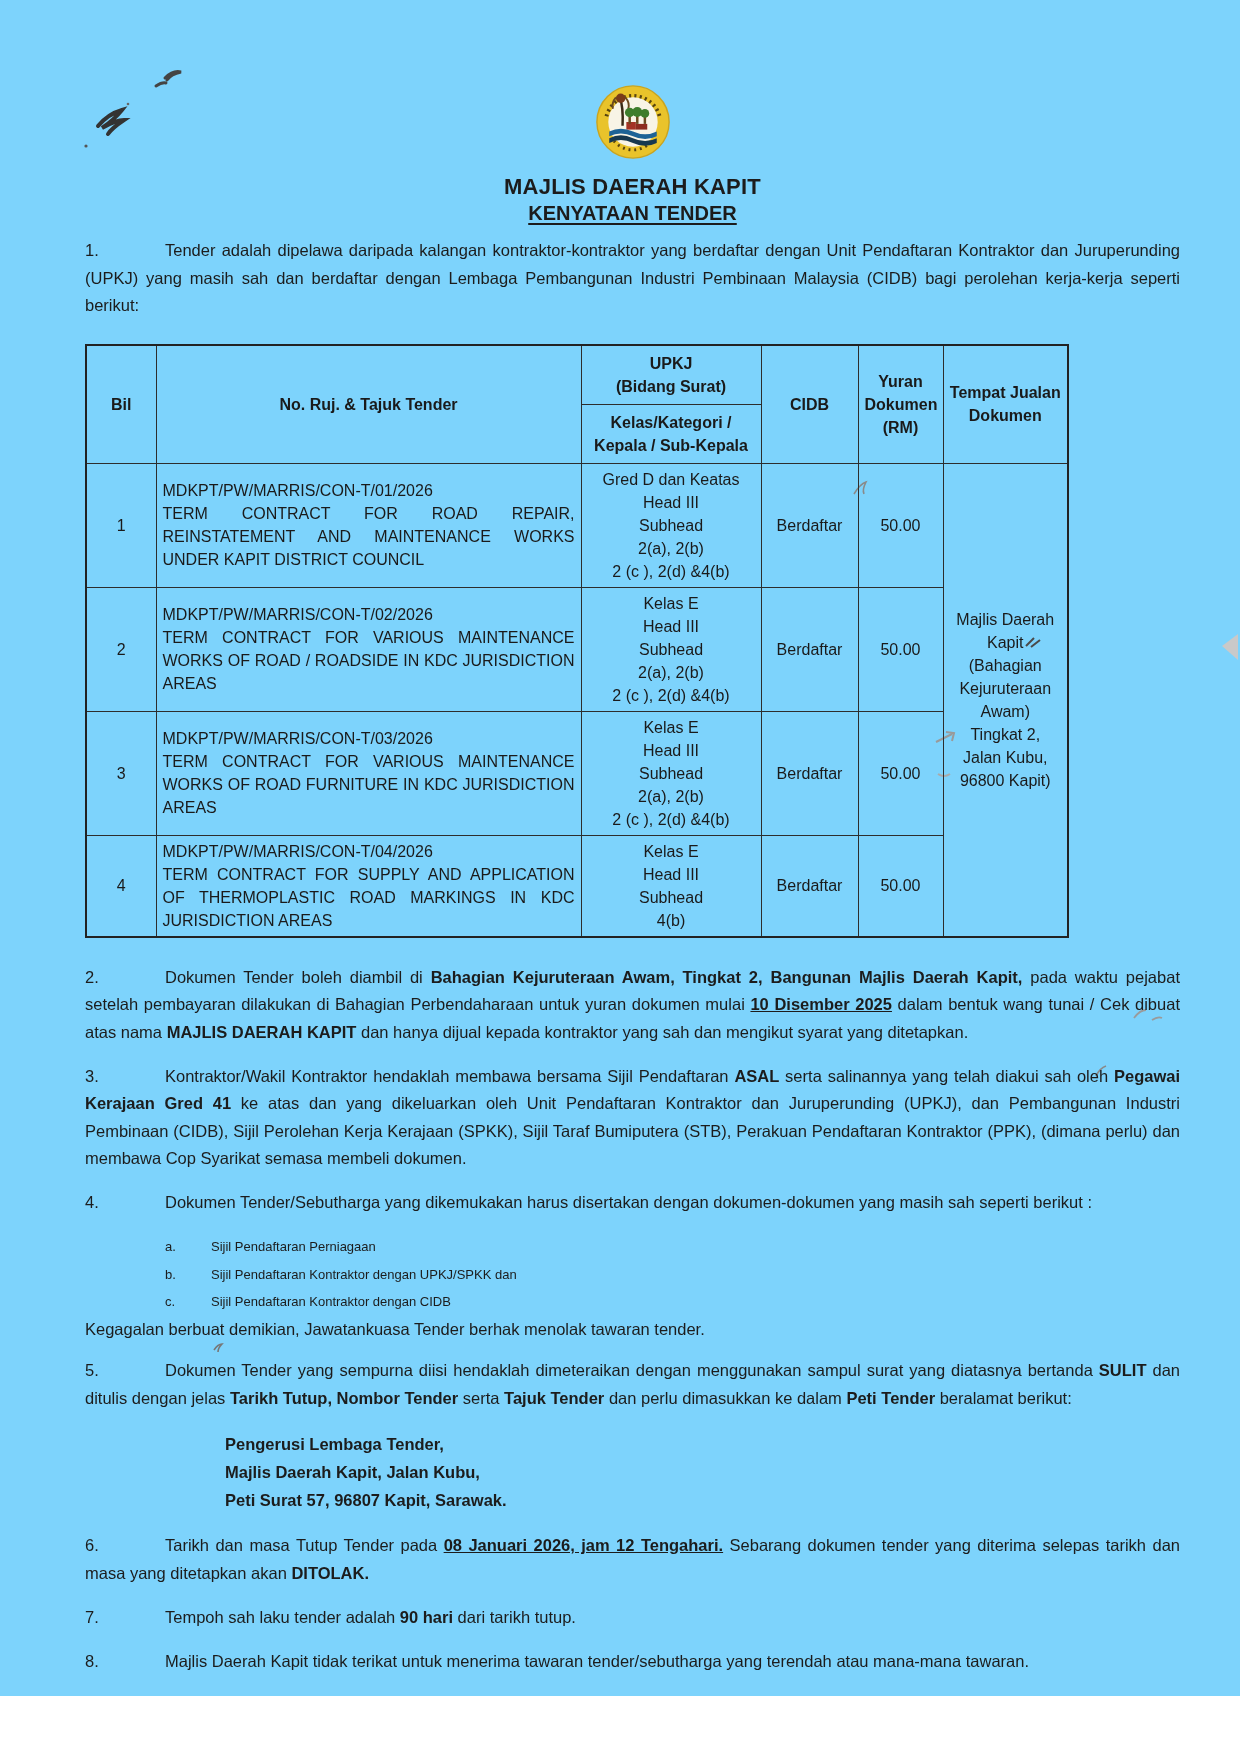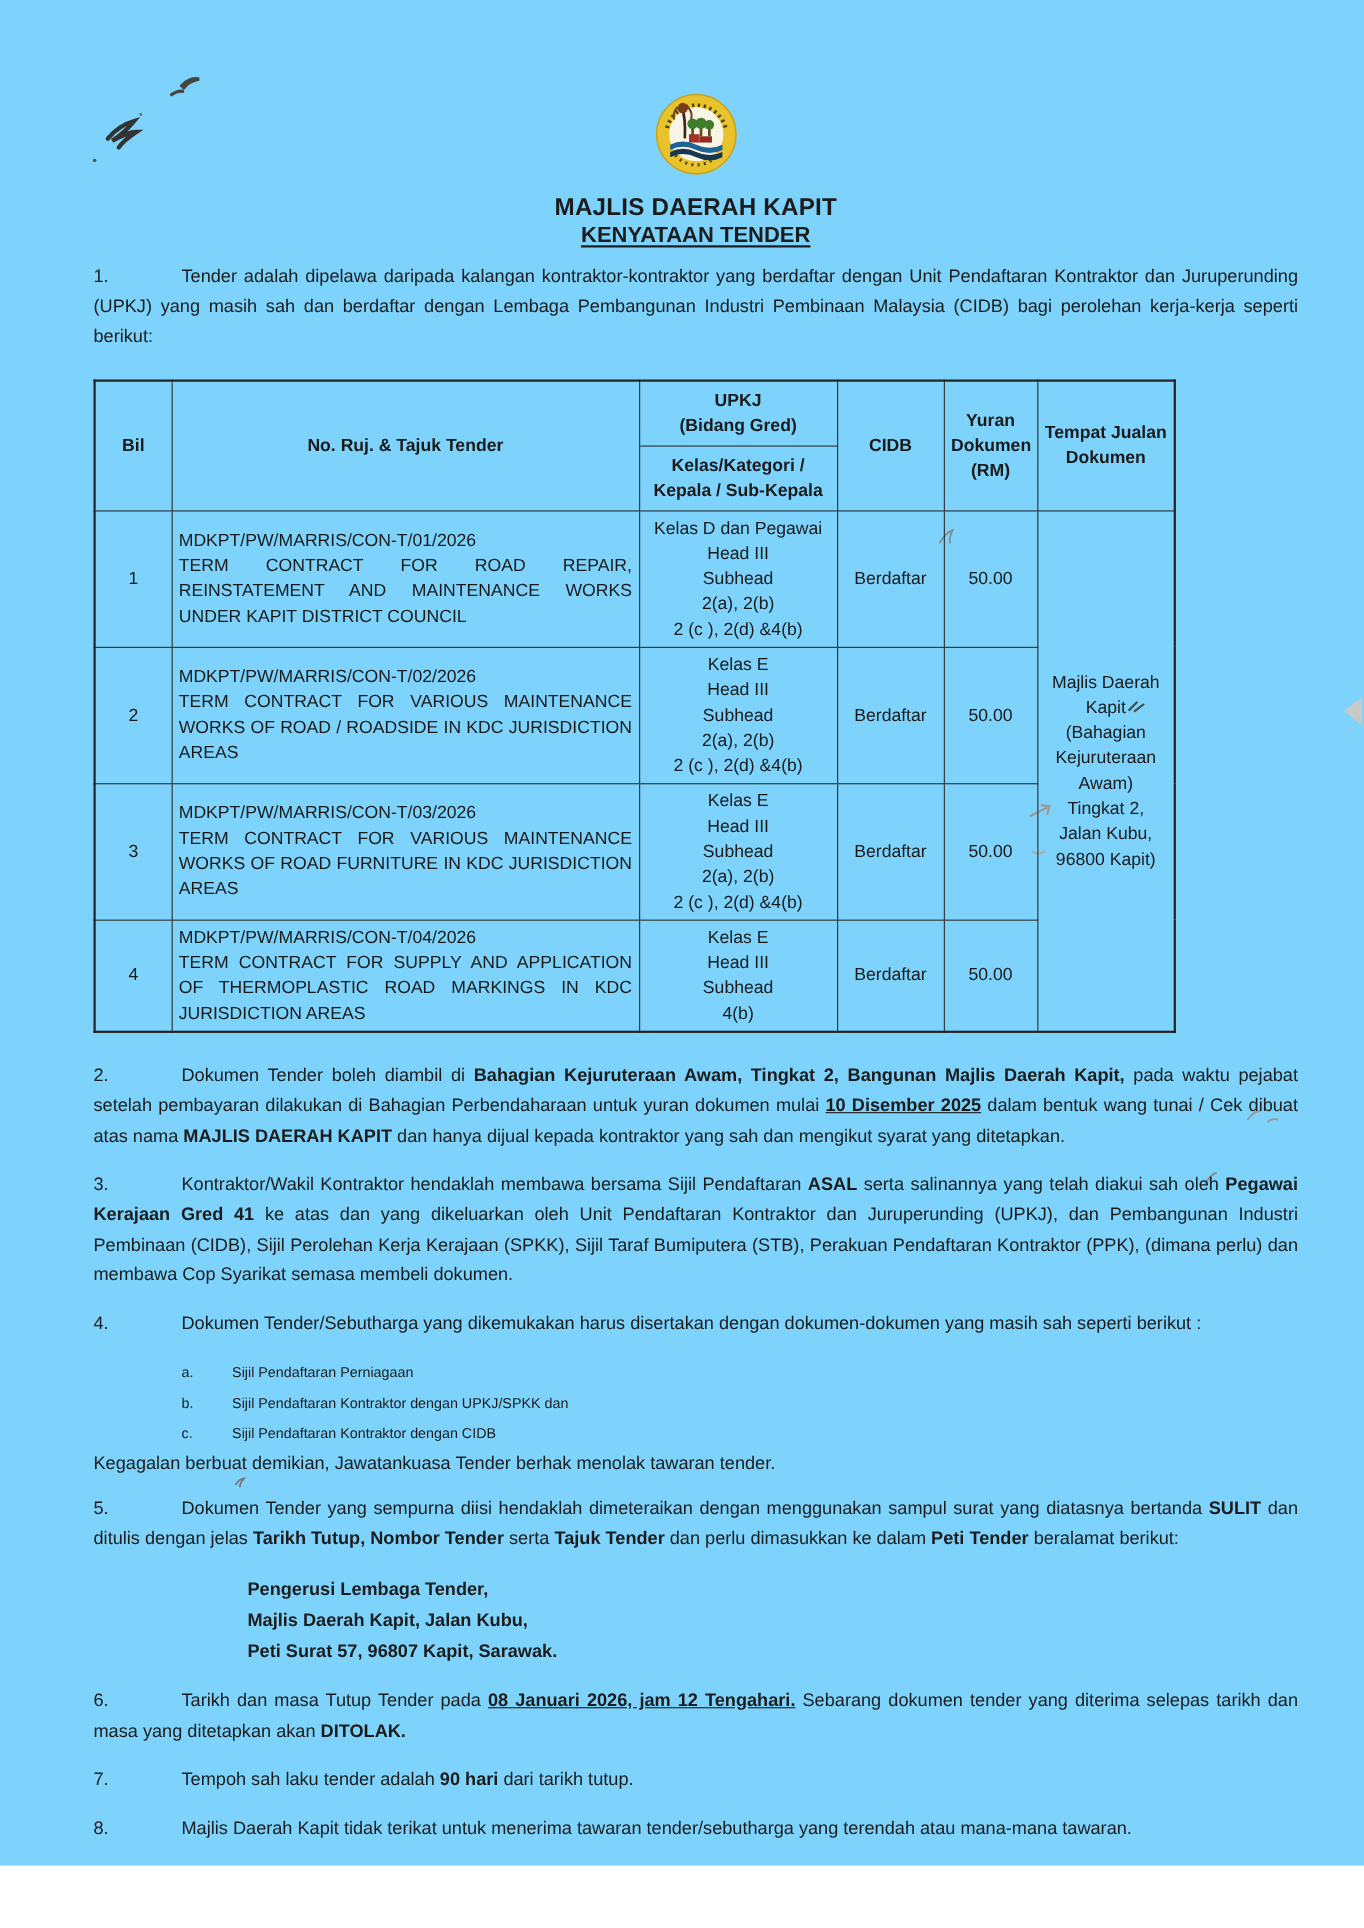--- a/index.html
+++ b/index.html
@@ -124,37 +124,37 @@
           <col class="c-fee">
           <col class="c-venue">
       </colgroup>
       <tbody>
           <tr class="hrow">
         <th>Bil</th>
         <th>No. Ruj. &amp; Tajuk Tender</th>
         <th class="th-upkj">
           <div class="top">
             <div>UPKJ</div>
-            <div>(Bidang Gred)</div>
+            <div>(Bidang Surat)</div>
           </div>
           <div class="bot">Kelas/Kategori / Kepala / Sub-Kepala</div>
         </th>
         <th>CIDB</th>
         <th>Yuran Dokumen (RM)</th>
         <th>Tempat Jualan Dokumen</th>
       </tr>
 
       <tr class="r1">
         <td class="cell-center">1</td>
         <td class="cell-ref">
           <span class="ref-no">MDKPT/PW/MARRIS/CON-T/01/2026</span>
           <span class="ref-title">TERM CONTRACT FOR ROAD REPAIR, REINSTATEMENT AND MAINTENANCE WORKS UNDER KAPIT DISTRICT COUNCIL</span>
         </td>
         <td class="lines">
-              <div class="ln">Kelas D dan Pegawai</div>
+              <div class="ln">Gred D dan Keatas</div>
               <div class="ln">Head III</div>
               <div class="ln">Subhead</div>
               <div class="ln">2(a), 2(b)</div>
               <div class="ln">2 (c ), 2(d) &amp;4(b)</div>
             </td>
         <td class="cell-center">Berdaftar</td>
         <td class="cell-center">50.00</td>
         <td class="lines" rowspan="4">
               <div class="ln">Majlis Daerah</div>
               <div class="ln">Kapit</div>

